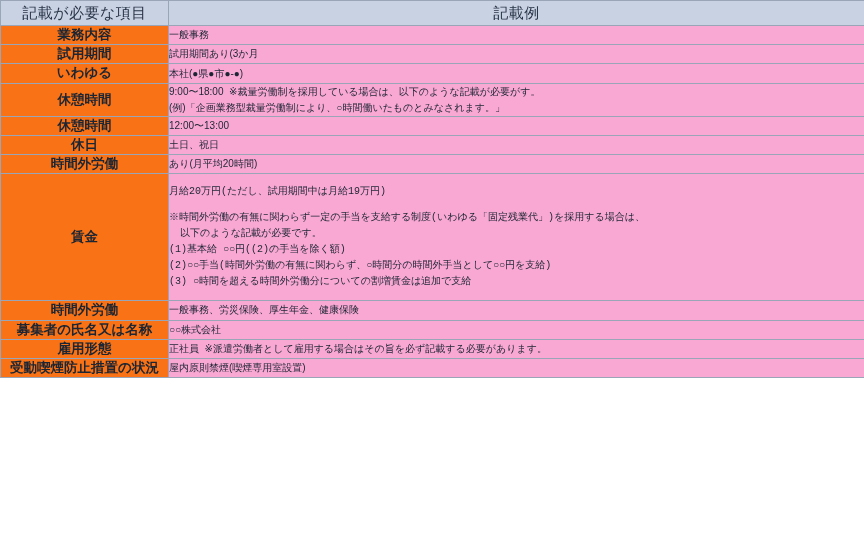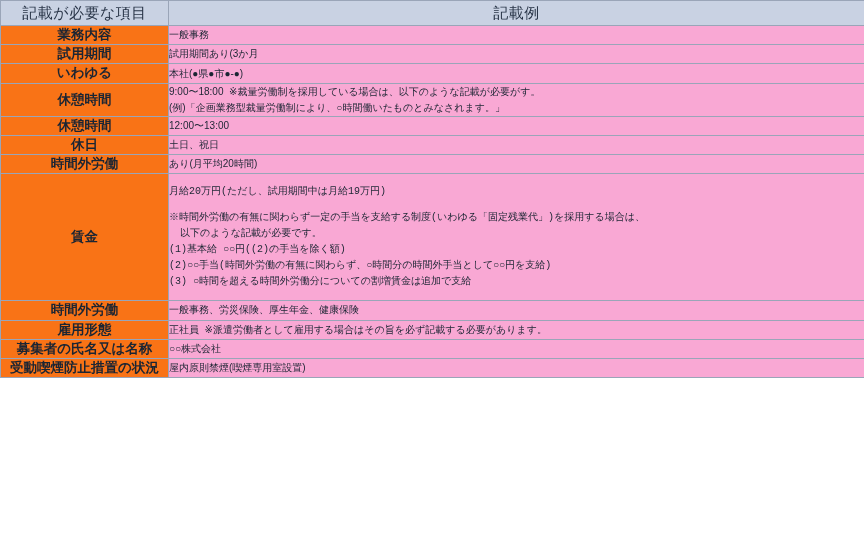--- a/index.html
+++ b/index.html
@@ -132,29 +132,29 @@
           <span class="line">(3) ○時間を超える時間外労働分についての割増賃金は追加で支給</span>
         </td>
       </tr>
       <tr>
         <td class="label-cell">時間外労働</td>
         <td class="value-cell">
           <span class="line">一般事務、労災保険、厚生年金、健康保険</span>
         </td>
       </tr>
       <tr>
+        <td class="label-cell">募集者の氏名又は名称</td>
+        <td class="value-cell">
+          <span class="line">○○株式会社</span>
+        </td>
+      </tr>
+      <tr>
         <td class="label-cell">雇用形態</td>
         <td class="value-cell">
           <span class="line">正社員  ※派遣労働者として雇用する場合はその旨を必ず記載する必要があります。</span>
-        </td>
-      </tr>
-      <tr>
-        <td class="label-cell">募集者の氏名又は名称</td>
-        <td class="value-cell">
-          <span class="line">○○株式会社</span>
         </td>
       </tr>
       <tr>
         <td class="label-cell">受動喫煙防止措置の状況</td>
         <td class="value-cell">
           <span class="line">屋内原則禁煙(喫煙専用室設置)</span>
         </td>
       </tr>
     </tbody>
 </table>

